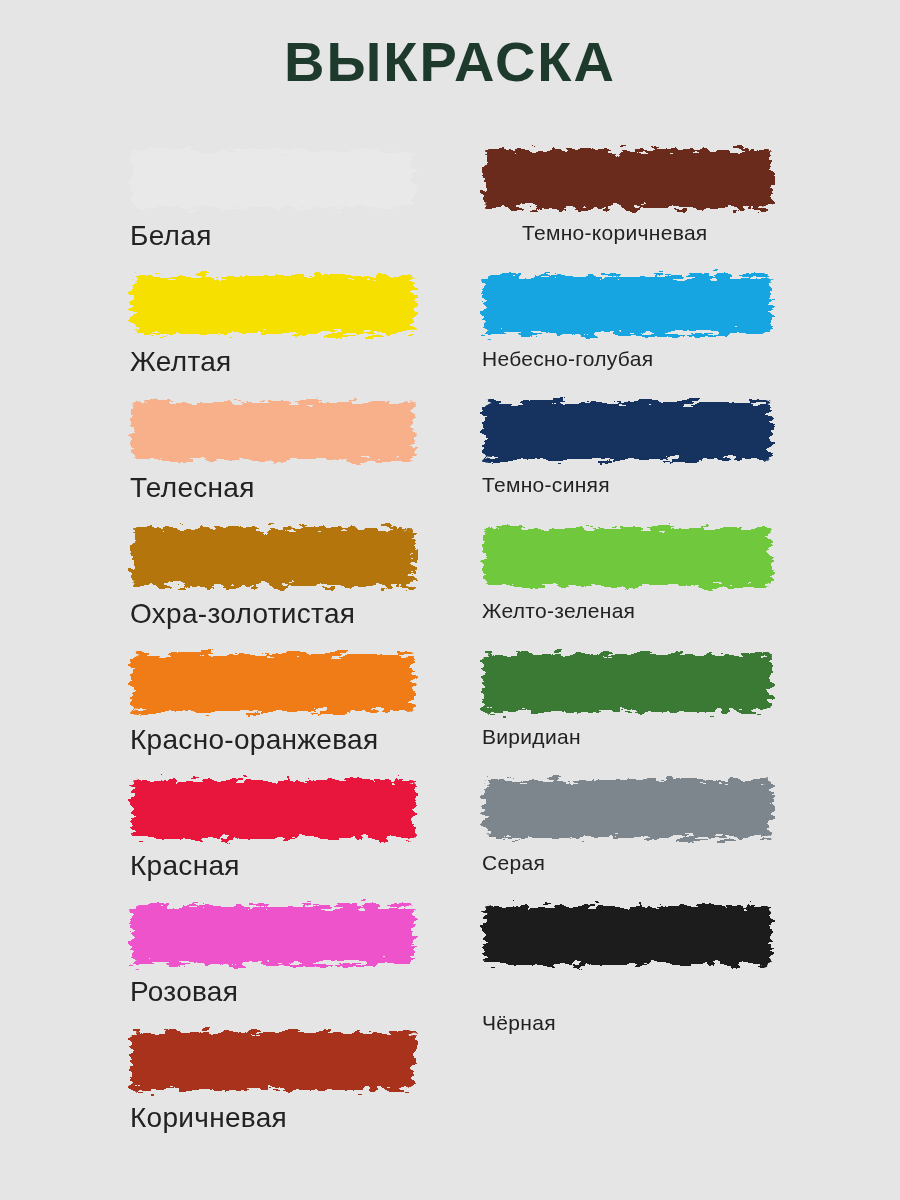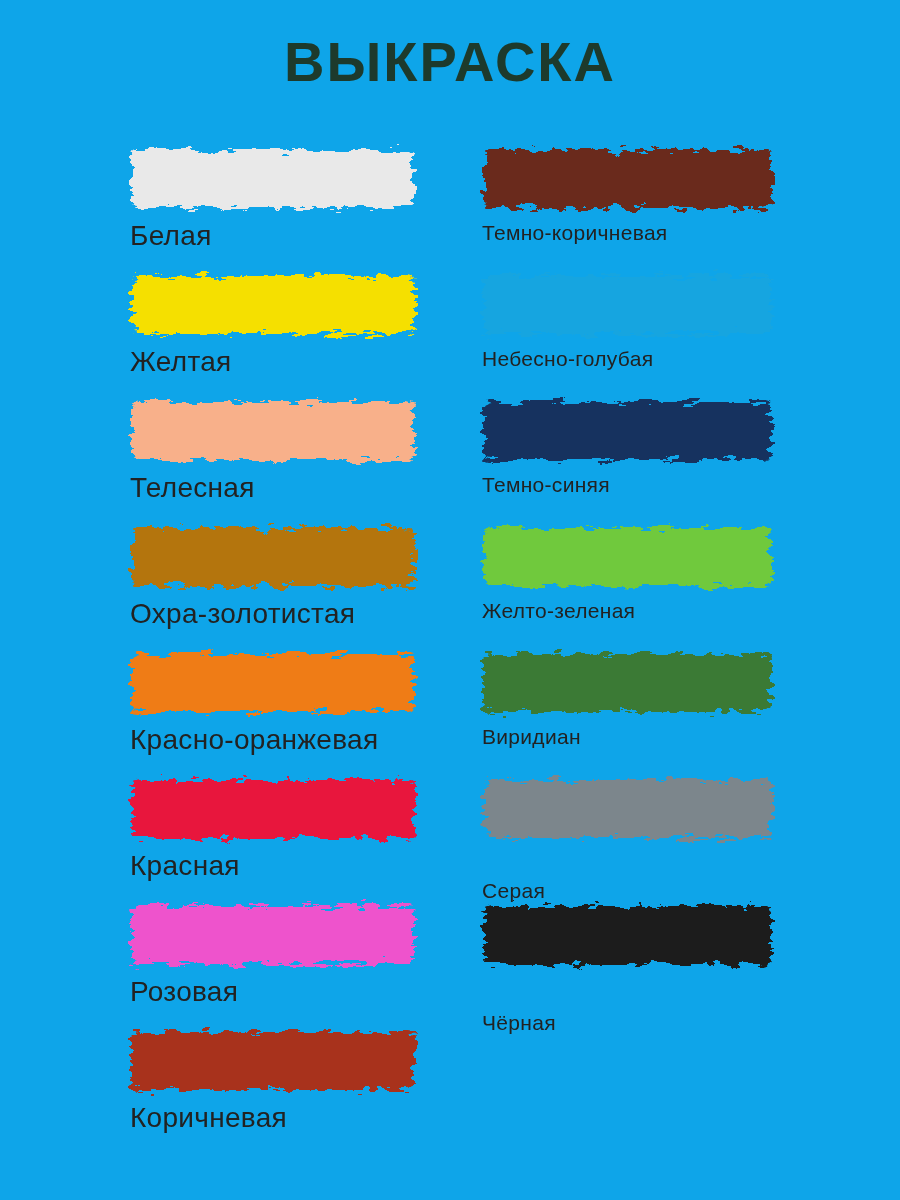--- a/index.html
+++ b/index.html
@@ -60,21 +60,21 @@
     color:#222222;
     letter-spacing:0.3px;
     white-space:nowrap;
     line-height:1;
   }
   .label.small{font-size:21px;}
 </style>
 </head>
 <body>
 
-<div class="page" style="background: #0ea5e9; text-decoration: underline;">
+<div class="page" style="background: #e5e5e5; text-decoration: underline;">
 
   <div class="title" style="color: rgb(29, 58, 44);">ВЫКРАСКА</div>
 
   <div class="grid">
 
     <svg width="0" height="0" style="position:absolute" aria-hidden="true">
       <defs>
         <filter id="rough0" x="-12%" y="-30%" width="124%" height="165%">
           <feTurbulence type="fractalNoise" baseFrequency="0.055 0.16" numOctaves="4" seed="3" result="n"></feTurbulence>
           <feDisplacementMap in="SourceGraphic" in2="n" scale="17" xChannelSelector="R" yChannelSelector="G"></feDisplacementMap>
@@ -187,21 +187,21 @@
     </div>
 
     <div class="col col-right">
 
       <div class="swatch-row">
         <div class="swatch">
           <svg viewBox="0 0 295 74" preserveAspectRatio="none">
             <rect x="4" y="8" width="287" height="58" rx="6" filter="url(#rough3)" fill="#6b2a1c"></rect>
           </svg>
         </div>
-        <div class="label small" style="color: rgb(34, 34, 34);">Темно-коричневая</div>
+        <div class="label small" style="color: rgb(34, 34, 34); margin-left: 40px;">Темно-коричневая</div>
       </div>
 
       <div class="swatch-row">
         <div class="swatch">
           <svg viewBox="0 0 295 74" preserveAspectRatio="none">
             <rect x="4" y="8" width="287" height="58" rx="6" filter="url(#rough6)" fill="#17a5e0"></rect>
           </svg>
         </div>
         <div class="label small" style="color: rgb(34, 34, 34);">Небесно-голубая</div>
       </div>
@@ -233,21 +233,21 @@
         </div>
         <div class="label small" style="color: rgb(34, 34, 34);">Виридиан</div>
       </div>
 
       <div class="swatch-row">
         <div class="swatch">
           <svg viewBox="0 0 295 74" preserveAspectRatio="none">
             <rect x="4" y="8" width="287" height="58" rx="6" filter="url(#rough1)" fill="#7c868c"></rect>
           </svg>
         </div>
-        <div class="label small" style="color: rgb(34, 34, 34); margin-top: 28px;">Серая</div>
+        <div class="label small" style="color: rgb(34, 34, 34);">Серая</div>
       </div>
 
       <div class="swatch-row">
         <div class="swatch">
           <svg viewBox="0 0 295 74" preserveAspectRatio="none">
             <rect x="4" y="8" width="287" height="58" rx="6" filter="url(#rough5)" fill="#1c1c1c"></rect>
           </svg>
         </div>
         <div class="label small" style="color: rgb(34, 34, 34); margin-top: 34px;">Чёрная</div>
       </div>

